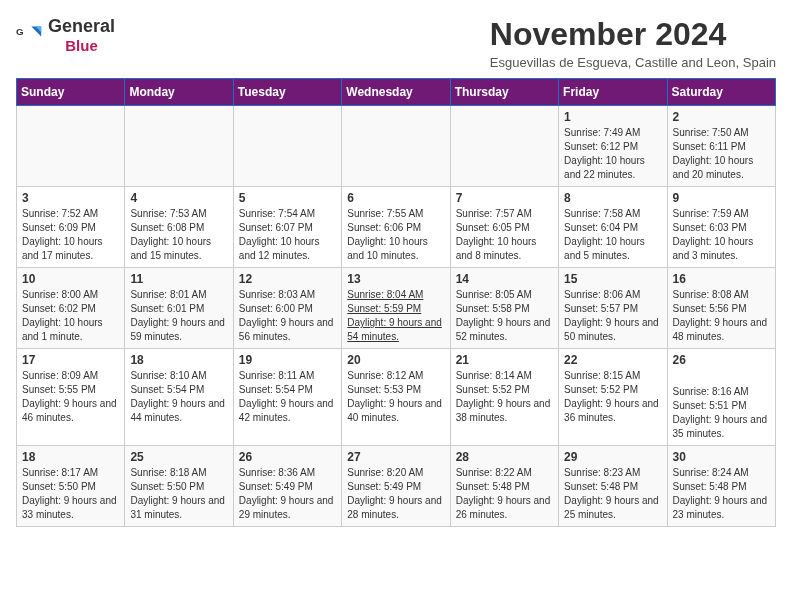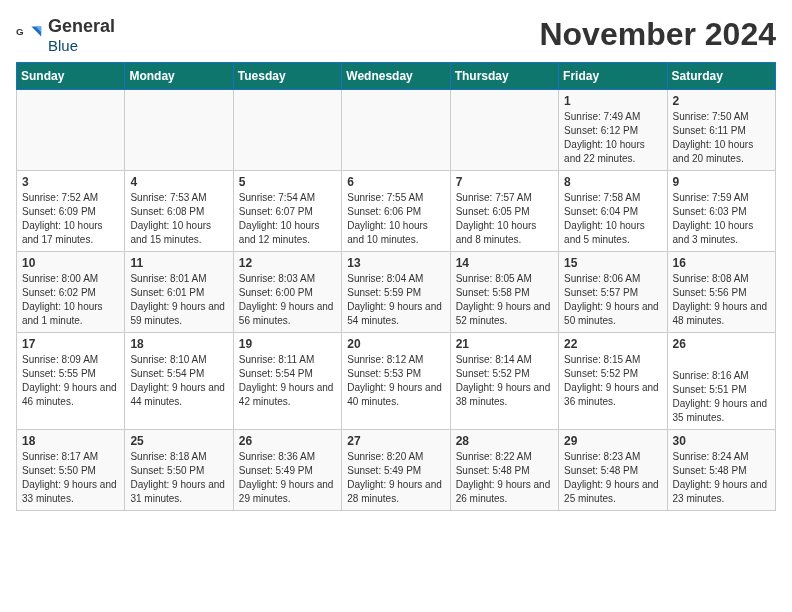--- a/index.html
+++ b/index.html
@@ -37,21 +37,21 @@
       font-size: 13px;
       color: #555;
       margin-top: 2px;
     }
     .calendar {
       width: 100%;
       border-collapse: collapse;
       margin-top: 8px;
     }
     .calendar thead tr th {
-      background: #0f766e;
+      background: #701a75;
       color: #fff;
       font-size: 12px;
       font-weight: bold;
       padding: 6px 4px;
       border: 1px solid #1a6fc4;
       text-align: left;
     }
     .calendar tbody tr td {
       border: 1px solid #ccc;
       vertical-align: top;
@@ -88,25 +88,26 @@
 
 <div class="header-section">
   <div class="logo">
     <svg class="logo-icon" viewBox="0 0 40 40">
       <text y="20" font-size="14" font-weight="bold" fill="#333">G</text>
       <polygon points="22,8 36,8 36,22" fill="#1a6fc4"></polygon>
       <polygon points="28,8 36,8 36,16" fill="#5aabf0"></polygon>
     </svg>
     <div>
       <div style="font-weight:bold;font-size:18px;color:#333;">General</div>
-      <div style="font-weight:normal;font-size:15px;color:#0c4a6e;">Blue</div>
+      <div style="font-weight:bold;font-size:15px;color:#be185d;text-align:center;">Blue</div>
     </div>
   </div>
   <div class="title-block">
     <div class="month-title">November 2024</div>
+    <div class="subtitle">Esguevillas de Esgueva, Castille and Leon, Spain</div>
   </div>
 </div>
 
 <table class="calendar">
   <thead>
     <tr id="header-row">
         <th>Sunday</th>
         <th>Monday</th>
         <th>Tuesday</th>
         <th>Wednesday</th>
@@ -193,21 +194,21 @@
 Daylight: 9 hours and 59 minutes.</div>
         </td>
         <td>
           <span class="day-number">12</span>
           <div class="day-info" style="white-space: pre-line;">Sunrise: 8:03 AM
 Sunset: 6:00 PM
 Daylight: 9 hours and 56 minutes.</div>
         </td>
         <td>
           <span class="day-number">13</span>
-          <div class="day-info" style="white-space: pre-line;">Sunrise: 8:04 AM
+          <div class="day-info" style="white-space: pre-line; text-decoration: underline;">Sunrise: 8:04 AM
 Sunset: 5:59 PM
 Daylight: 9 hours and 54 minutes.</div>
         </td>
         <td>
           <span class="day-number">14</span>
           <div class="day-info" style="white-space: pre-line;">Sunrise: 8:05 AM
 Sunset: 5:58 PM
 Daylight: 9 hours and 52 minutes.</div>
         </td>
         <td>

